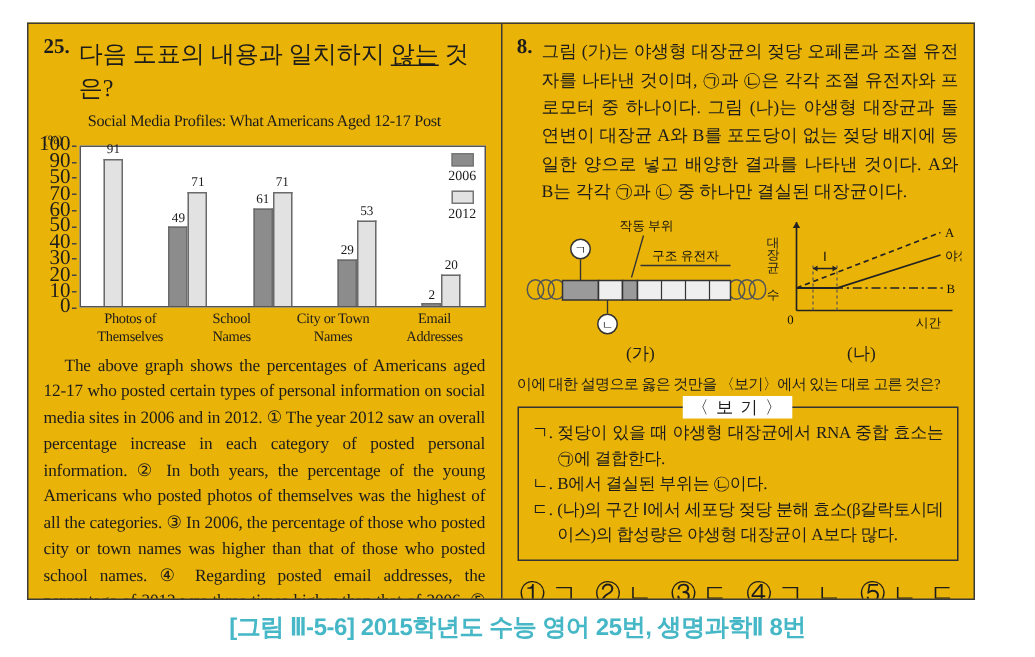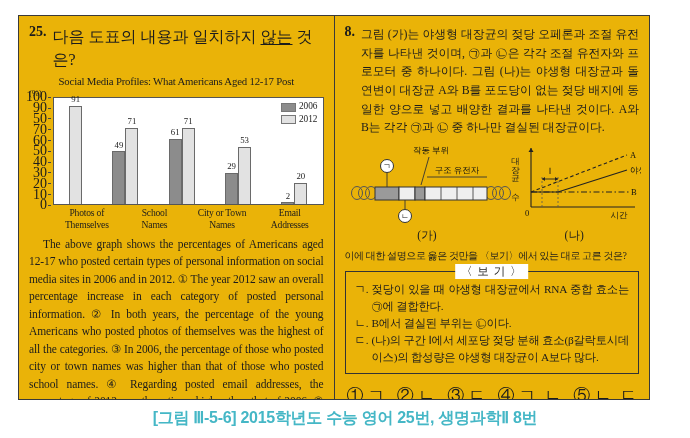--- a/index.html
+++ b/index.html
@@ -27,21 +27,21 @@
     display:flex; align-items:center; gap:1px; }
   .ytick::after { content:""; width:3px; height:1px; background:#444; display:inline-block; }
   .plot { position:relative; flex:1; height:108px; border:1px solid #555; background:#fff; }
   .groups { position:absolute; left:0; right:0; bottom:0; top:0;
     display:flex; justify-content:space-around; align-items:flex-end; }
   .bar-group { display:flex; align-items:flex-end; }
   .bar-wrap { display:flex; flex-direction:column; align-items:center; }
   .bar-value { font-size:8.8px; line-height:1.1; margin-bottom:1px; }
   .bar { width:13px; border:0.8px solid #6a6a6a; border-bottom:none; }
   .legend { position:absolute; top:4px; right:5px; display:flex; flex-direction:column; gap:3px; }
-  .legend-row { display:flex; align-items:center; gap:3px; font-size:9.3px; line-height:1; }
+  .legend-row { display:flex; align-items:center; gap:3px; font-size:9.3px; line-height:1;flex-direction:column; }
   .legend-swatch { width:15px; height:9px; border:0.8px solid #777; display:inline-block; }
   .cat-row { display:flex; padding-left:2px; margin-top:2px; }
   .cat-spacer { width:22px; }
   .cat-labels { flex:1; display:flex; justify-content:space-around; }
   .cat-label { width:20%; text-align:center; font-size:9.6px; line-height:1.18; letter-spacing:-0.2px; }
 
   
   .passage { font-size:11.5px; line-height:1.52; text-align:justify; text-indent:14px; margin-top:4px; letter-spacing:-0.1px; }
 
   

